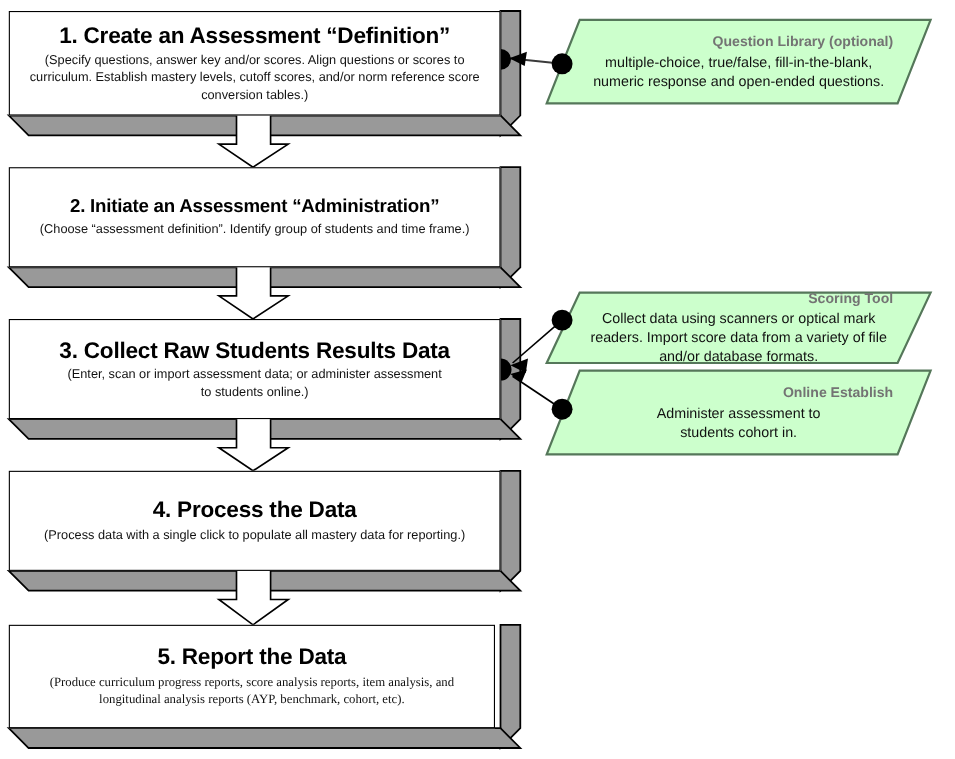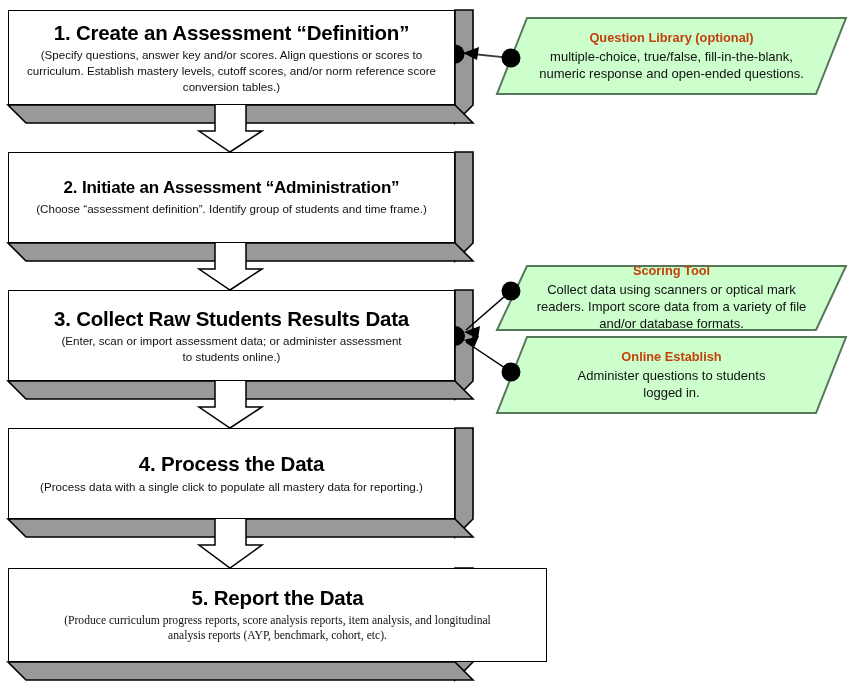--- a/index.html
+++ b/index.html
@@ -78,23 +78,24 @@
   .note-inner {
     position: relative;
     z-index: 2;
     width: 100%;
     padding: 0 34px;
     box-sizing: border-box;
   }
   .note-title {
     font-size: 12.8px;
     font-weight: bold;
-    color: #c2410c;
+    color: #737373;
     line-height: 1.3;
     margin: 0 0 1px 0;
+    text-align: right;
   }
   .note-sub {
     font-size: 13px;
     font-weight: normal;
     color: #111111;
     line-height: 1.33;
     margin: 0;
   }
 
   
@@ -198,21 +199,21 @@
   <div class="step" style="left:8px; top:290px; width:447px; height:91px;">
     <div class="step-title">3. Collect Raw Students Results Data</div>
     <div class="step-sub" style="max-width:350px;">(Enter, scan or import assessment data; or administer assessment to students online.)</div>
   </div>
 
   <div class="step" style="left:8px; top:428px; width:447px; height:91px;">
     <div class="step-title">4. Process the Data</div>
     <div class="step-sub" style="max-width:440px;">(Process data with a single click to populate all mastery data for reporting.)</div>
   </div>
 
-  <div class="step" style="left:8px; top:568px; width:539px; height:94px;">
+  <div class="step" style="left:8px; top:568px; width:442px; height:94px;">
     <div class="step-title">5. Report the Data</div>
     <div class="step-sub" style="max-width:430px;font-family:Liberation Serif, serif;">(Produce curriculum progress reports, score analysis reports, item analysis, and longitudinal analysis reports (AYP, benchmark, cohort, etc).</div>
   </div>
 
   <div class="note" style="left:497px; top:18px; width:349px; height:76px;">
     <div class="note-inner">
       <div class="note-title">Question Library (optional)</div>
       <div class="note-sub">multiple-choice, true/false, fill-in-the-blank, numeric response and open-ended questions.</div>
     </div>
   </div>
@@ -220,21 +221,21 @@
   <div class="note" style="left:497px; top:266px; width:349px; height:64px;">
     <div class="note-inner">
       <div class="note-title">Scoring Tool</div>
       <div class="note-sub">Collect data using scanners or optical mark readers. Import score data from a variety of file and/or database formats.</div>
     </div>
   </div>
 
   <div class="note" style="left:497px; top:337px; width:349px; height:76px;">
     <div class="note-inner">
       <div class="note-title">Online Establish</div>
-      <div class="note-sub" style="padding:0 40px;">Administer questions to students logged in.</div>
+      <div class="note-sub" style="padding:0 40px;">Administer assessment to students cohort in.</div>
     </div>
   </div>
 
   <div class="hit" style="left:501px; top:48px; width:20px; height:20px;"></div>
   <div class="hit" style="left:445px; top:44px; width:20px; height:20px;"></div>
   <div class="hit" style="left:501px; top:281px; width:20px; height:20px;"></div>
   <div class="hit" style="left:501px; top:362px; width:20px; height:20px;"></div>
   <div class="hit" style="left:445px; top:326px; width:20px; height:20px;"></div>
 
 </div>

